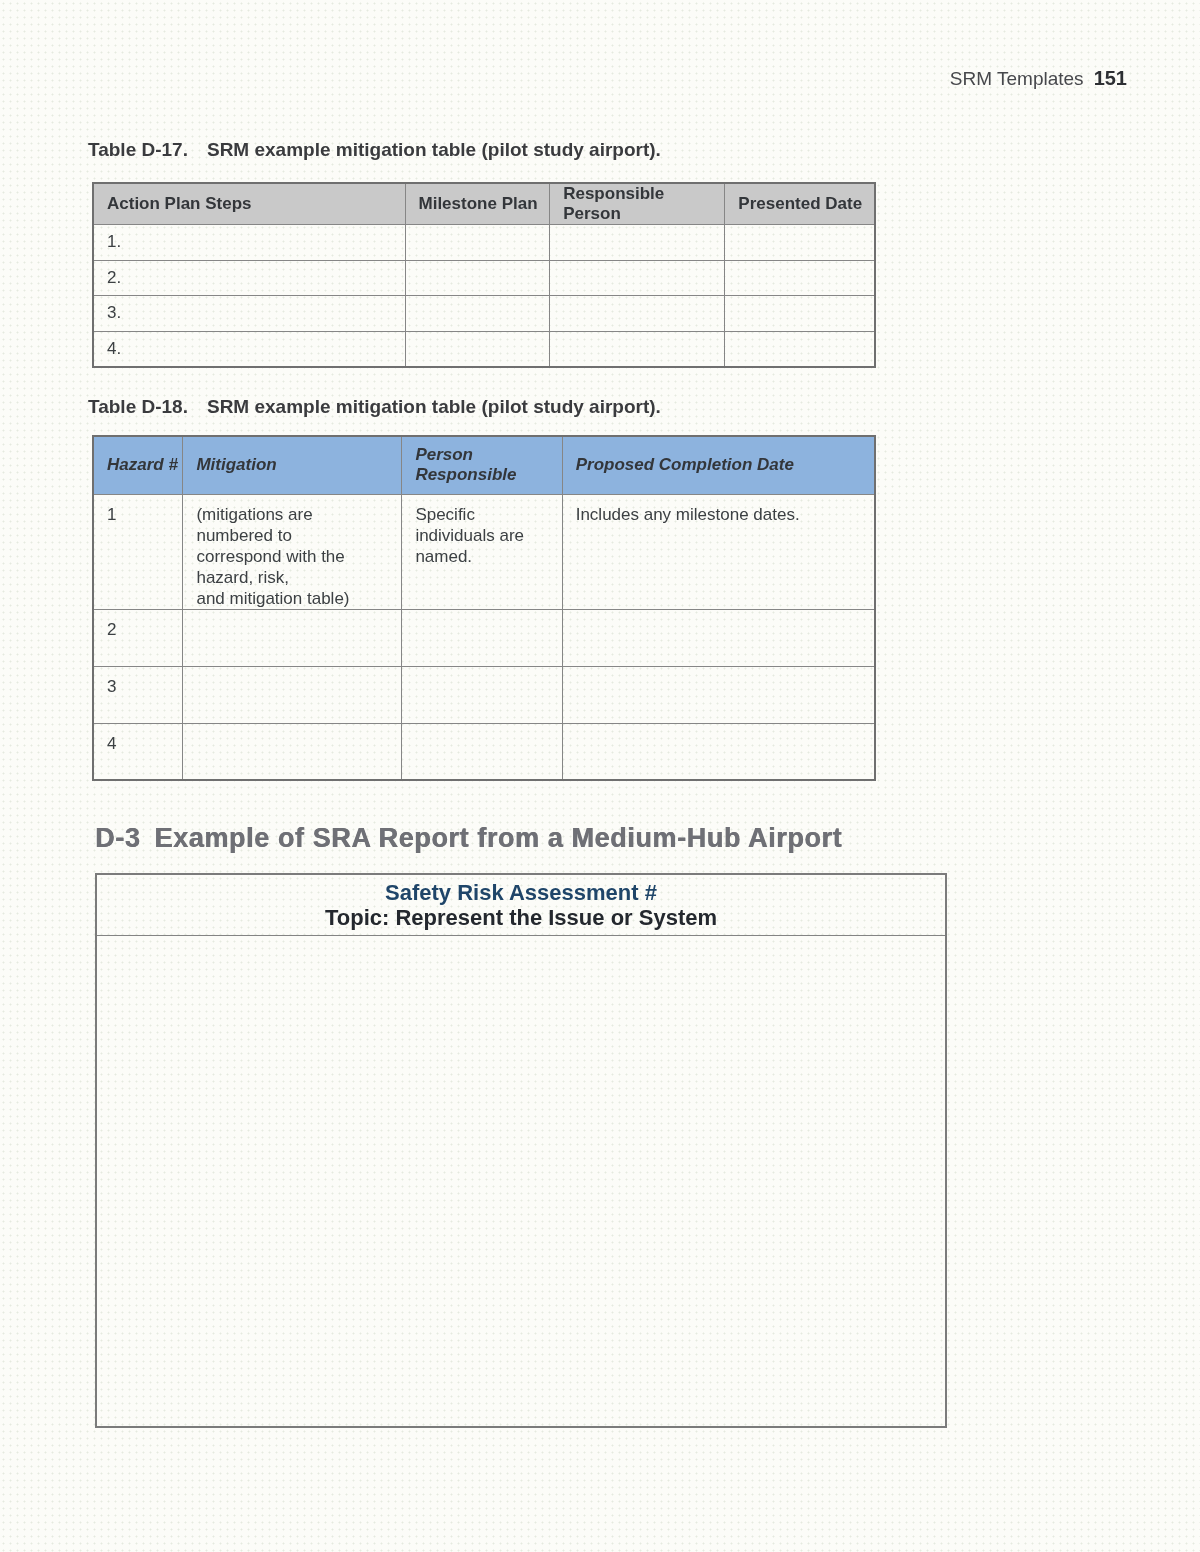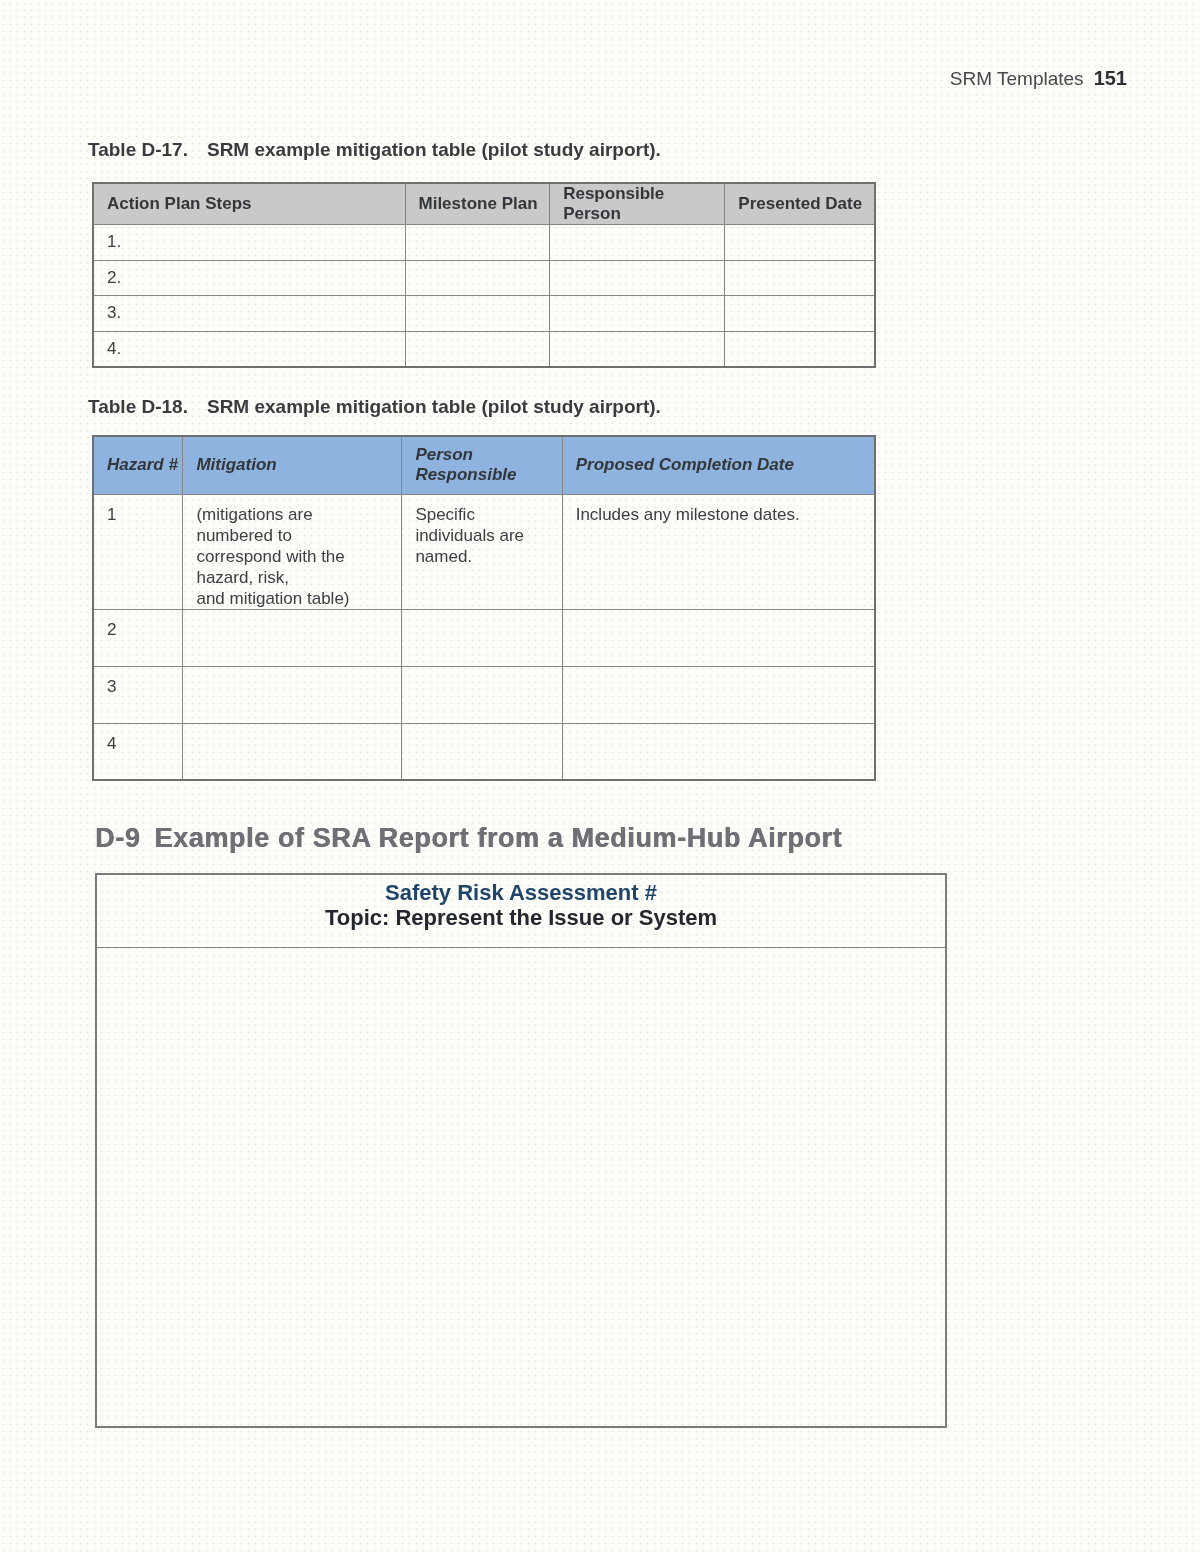--- a/index.html
+++ b/index.html
@@ -54,21 +54,21 @@
     text-shadow:0.6px 0 0 #6f7076;
   }
   .section-heading .sec-num{margin-right:14px;}
   
   .sra-box{
     position:absolute;left:95px;top:873px;width:852px;height:555px;
     border:2px solid #7b7b7b;box-sizing:border-box;
     color:#33383f;
   }
   .sra-box .sra-header{
-    height:73px;border-bottom:1px solid #848484;box-sizing:border-box;
+    height:61px;border-bottom:1px solid #848484;box-sizing:border-box;
     text-align:center;padding-top:5px;
   }
   .sra-title{font-size:22px;font-weight:bold;color:#1f4569;line-height:26px;}
   .sra-subtitle{font-size:22px;font-weight:bold;color:#24282e;line-height:24px;}
   .sra-body{display:flex;height:496px;}
   .sra-left{
     width:305px;box-sizing:border-box;border-right:1px solid #6f6f6f;
     position:relative;
   }
   .sra-right{flex:1;position:relative;}
@@ -175,21 +175,21 @@
     <tr style="height:57px;">
       <td>4</td>
       <td></td>
       <td></td>
       <td></td>
     </tr>
   </tbody>
     </table>
 
   <div class="section-heading">
-    <span class="sec-num">D-9</span><span>Example of SRA Report from a Medium-Hub Airport</span>
+    <span class="sec-num">D-3</span><span>Example of SRA Report from a Medium-Hub Airport</span>
   </div>
 
   <div class="sra-box">
     <div class="sra-header">
       <div class="sra-title">Safety Risk Assessment #</div>
       <div class="sra-subtitle">Topic: Represent the Issue or System</div>
     </div>
     <div class="sra-body">
     </div>
   </div>

